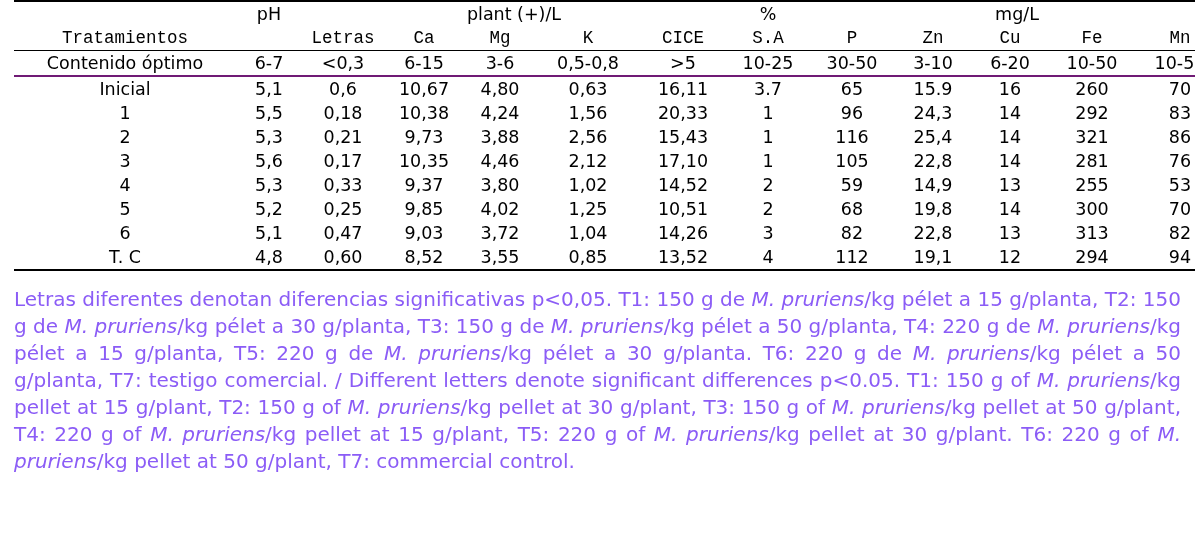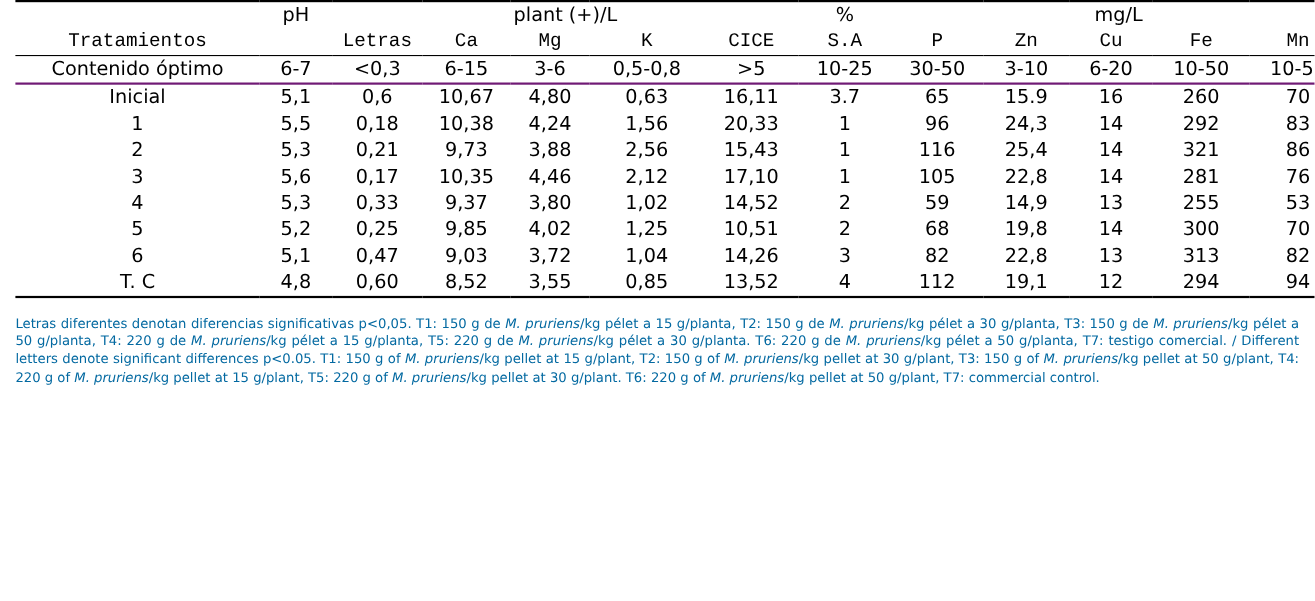--- a/index.html
+++ b/index.html
@@ -77,24 +77,24 @@
   .c-k    { width: 104px; }
   .c-cice { width: 86px; }
   .c-sa   { width: 84px; }
   .c-p    { width: 84px; }
   .c-zn   { width: 78px; }
   .c-cu   { width: 76px; }
   .c-fe   { width: 88px; }
   .c-mn   { width: 88px; }
   .note {
     margin-top: 15px;
-    font-size: 12px;
+    font-size: 20px;
     line-height: 1.35;
     text-align: justify;
-    color: #0369a1;
+    color: #8b5cf6;
   }
   .note i { font-style: italic; }
 </style>
 </head>
 <body>
 
 <div class="page">
 
   <table class="data">
     <colgroup>

